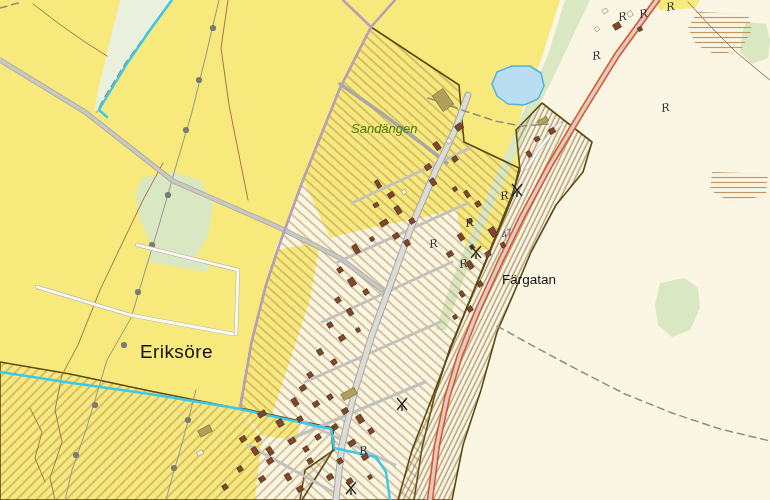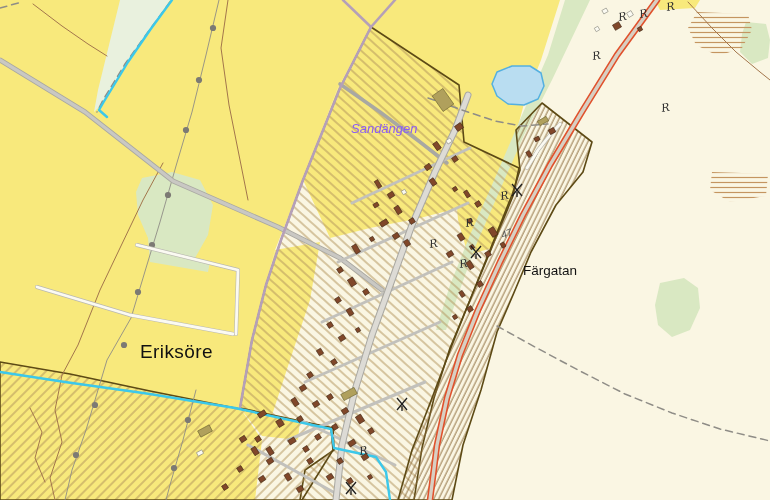--- a/index.html
+++ b/index.html
@@ -1,21 +1,21 @@
 <!DOCTYPE html>
 <html><head>
 <meta charset="utf-8">
 <style>
   html,body{margin:0;padding:0;background:#888;}
   #stage{position:relative;width:770px;height:500px;overflow:hidden;background:#faf6e3;
          font-family:"Liberation Sans",sans-serif;}
   #map-svg{position:absolute;left:0;top:0;}
   .maplabel{position:absolute;white-space:nowrap;color:#111;}
   .lbl-large{font-size:19px;letter-spacing:.4px;}
-  .lbl-italic{font-style:italic;font-size:13px;color:#8b5cf6;}
+  .lbl-italic{font-style:italic;font-size:13px;color:#4d7c0f;}
   .lbl-street{font-size:13.5px;}
   .lbl-elev{font-style:italic;font-size:10px;color:#555;transform:rotate(-22deg);}
 </style>
 </head>
 <body>
 
 <div id="stage">
   <svg id="map-svg" width="770" height="500" viewBox="0 0 770 500">
     <defs>
       <pattern id="hDown" width="7" height="7" patternUnits="userSpaceOnUse" patternTransform="rotate(-48)">
@@ -224,15 +224,15 @@
         <g transform="translate(351,488)">
           <line x1="-5" y1="-6" x2="5" y2="6" stroke="#1e1e1e" stroke-width="1.3"></line>
           <line x1="-5" y1="6" x2="5" y2="-6" stroke="#1e1e1e" stroke-width="1.3"></line>
           <line x1="0" y1="2" x2="0" y2="7" stroke="#1e1e1e" stroke-width="1.3"></line>
         </g>
       </g>
   </svg>
 
   <div class="maplabel lbl-large" style="left: 140px; top: 341px;">Eriksöre</div>
   <div class="maplabel lbl-italic" style="left: 351px; top: 121px;">Sandängen</div>
-  <div class="maplabel lbl-street" style="left: 502px; top: 263px; padding-left: 21px;">Färgatan</div>
+  <div class="maplabel lbl-street" style="left: 502px; top: 272px;">Färgatan</div>
   <div class="maplabel lbl-elev" style="left: 501px; top: 228px;">47</div>
 </div>
 
 </body></html>

